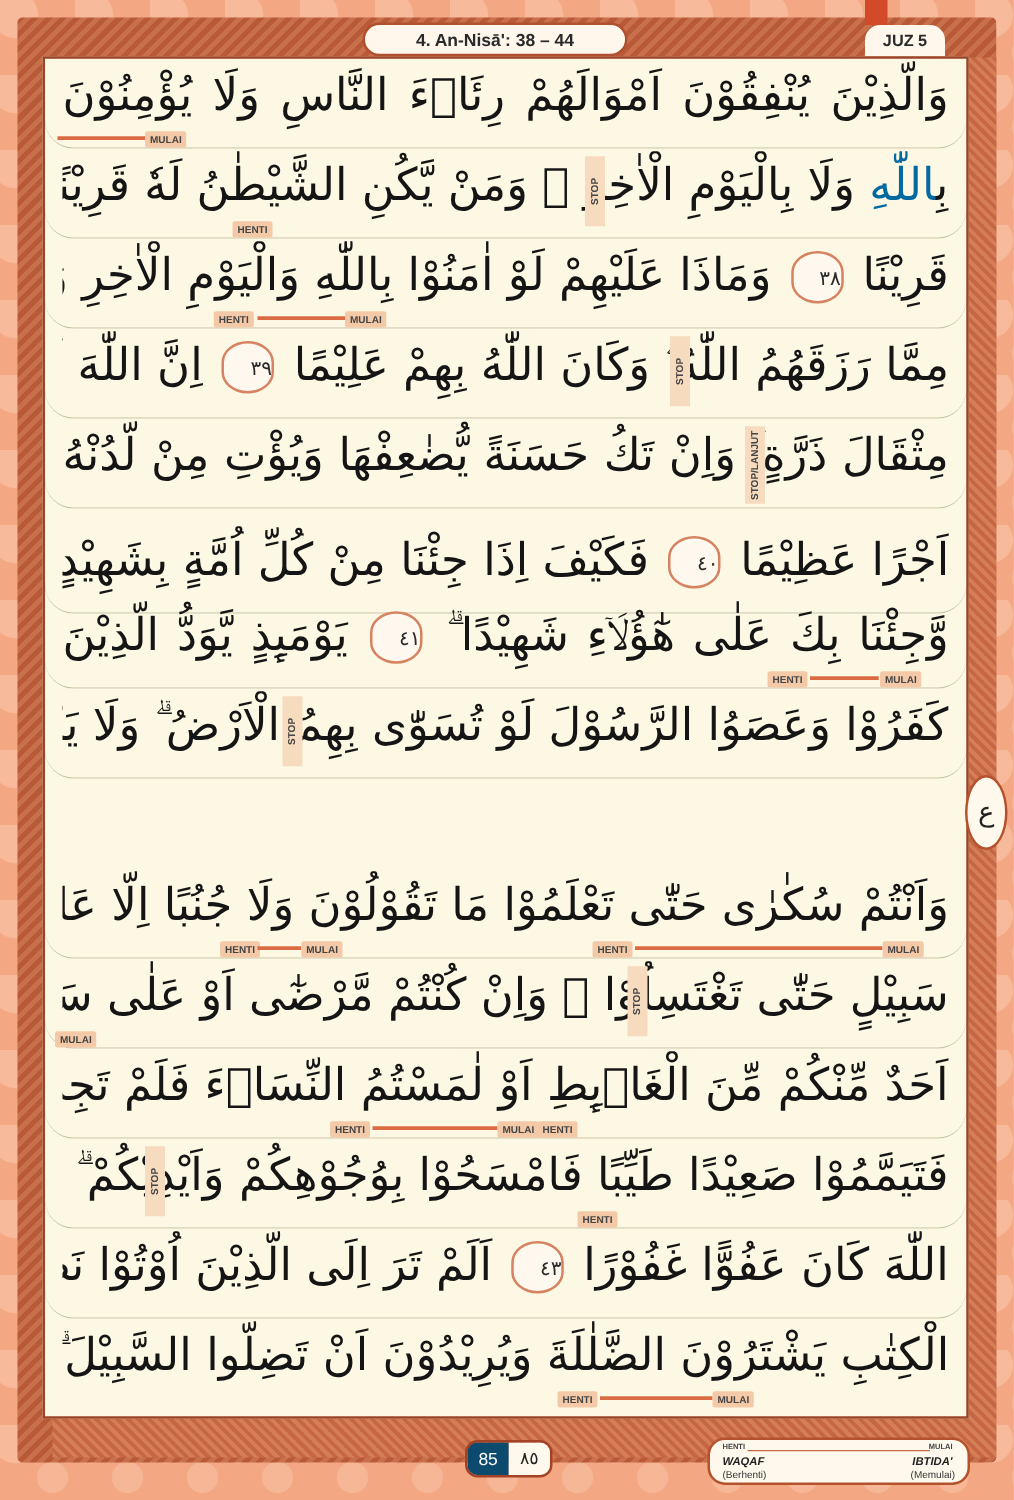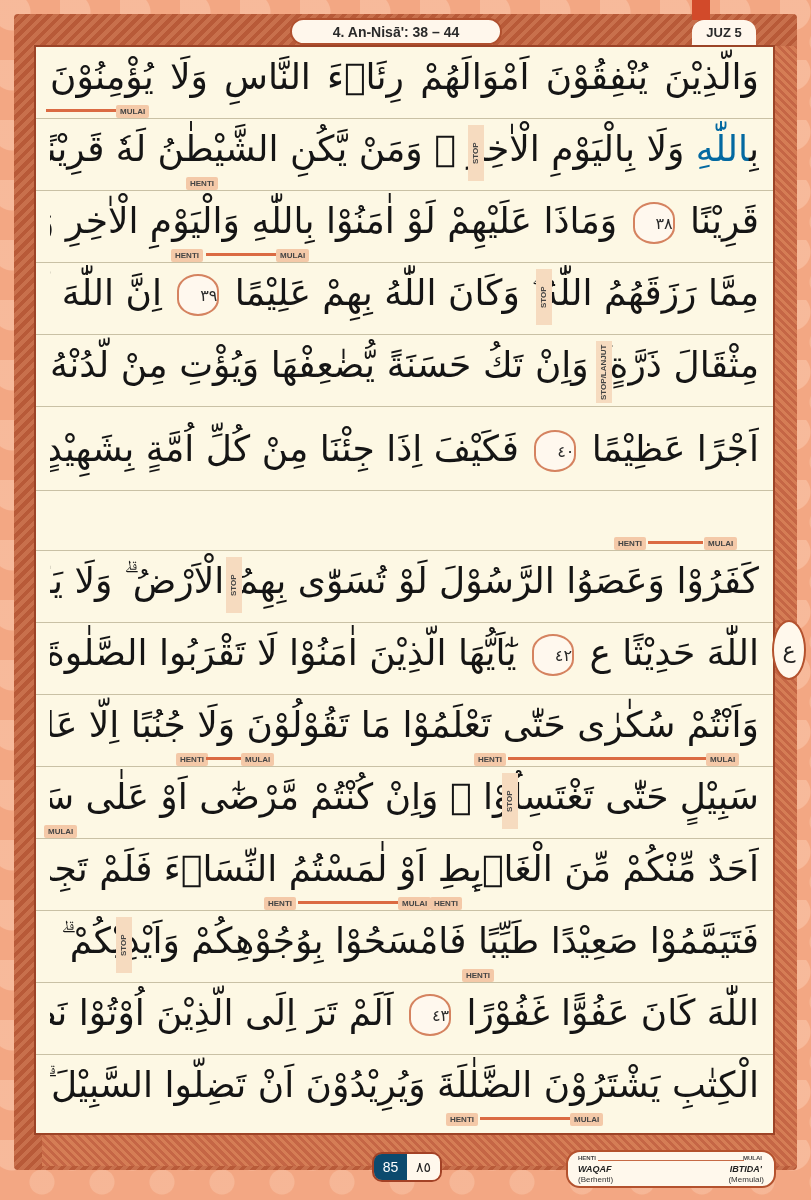--- a/index.html
+++ b/index.html
@@ -13,21 +13,21 @@
     background:repeating-linear-gradient(135deg,#b85a38 0 4px,#c8704c 4px 8px);
     border-radius:4px;}
   .frame-inner{position:absolute;left:28px;top:32px;width:755px;height:1120px;
     background:repeating-linear-gradient(45deg,#d57d55 0 3px,#c56645 3px 6px);}
   .page{position:absolute;left:34px;top:45px;width:741px;height:1090px;background:#fdf8e4;border:2px solid #9c4427;box-sizing:border-box;}
   .header-tab{position:absolute;left:290px;top:18px;width:212px;height:27px;background:#fff7ec;border:2px solid #b0502e;border-radius:14px;
     display:flex;align-items:center;justify-content:center;font-family:"Liberation Sans",sans-serif;font-weight:bold;font-size:14px;color:#2a2a2a;box-sizing:border-box;}
   .juz-tab{position:absolute;left:692px;top:20px;width:64px;height:25px;background:#fff7ec;border-radius:12px 12px 0 0;
     display:flex;align-items:center;justify-content:center;font-family:"Liberation Sans",sans-serif;font-weight:bold;font-size:13px;color:#2a2a2a;}
   .corner-strip{position:absolute;left:692px;top:0;width:18px;height:20px;background:#d24a2a;}
-  .line{position:absolute;left:0;width:737px;height:72px;border-bottom:1px solid #c9c1a5;box-sizing:border-box;}
+  .line{position:absolute;left:0;width:737px;height:72px;border-bottom:1px solid #c9c1a5;box-sizing:border-box;border-radius:23px;}
   .line:last-child{border-bottom:none;}
   .ar{position:absolute;left:14px;right:14px;top:2px;direction:rtl;text-align:justify;text-align-last:justify;
     font-family:"DejaVu Sans",sans-serif;font-size:36px;line-height:56px;color:#151515;white-space:nowrap;overflow:hidden;}
   .allah{color:#0369a1;}
   .marker{display:inline-block;width:42px;height:42px;border:2px solid #d58360;border-radius:50% 50% 50% 50%/40% 40% 40% 40%;
     font-size:16px;line-height:40px;text-align:center;color:#2a2a2a;vertical-align:middle;box-sizing:border-box;background:#fff8ee;margin:0 4px;}
   .lbl{position:absolute;font-family:"Liberation Sans",sans-serif;font-weight:bold;font-size:8px;color:#444;
     background:#f4c9a8;padding:1px 4px;line-height:11px;border-radius:2px;}
   .bar{position:absolute;height:3px;background:#db6b43;}
   .stop{position:absolute;width:16px;height:56px;background:#f6dbbf;top:6px;
@@ -87,33 +87,31 @@
   <div class="line" style="top:288px">
     <div class="ar">مِثْقَالَ ذَرَّةٍ ۚ وَاِنْ تَكُ حَسَنَةً يُّضٰعِفْهَا وَيُؤْتِ مِنْ لَّدُنْهُ</div>
     <span class="stop" style="left:560px;height:62px">STOP/LANJUT</span>
   </div>
 
   <div class="line" style="top:372px">
     <div class="ar"><span>اَجْرًا عَظِيْمًا</span> <span class="marker">٤٠</span> <span>فَكَيْفَ اِذَا جِئْنَا مِنْ كُلِّ اُمَّةٍ بِشَهِيْدٍ</span></div>
   </div>
 
   <div class="line" style="top:432px">
+    <div class="ar"><span>وَّجِئْنَا بِكَ عَلٰى هٰٓؤُلَاۤءِ شَهِيْدًا ۗ</span> <span class="marker">٤١</span> <span>يَوْمَىِٕذٍ يَّوَدُّ الَّذِيْنَ</span></div>
     <span class="lbl" style="left:578px;top:58px">HENTI</span>
     <div class="bar" style="left:612px;top:62px;width:55px"></div>
     <span class="lbl" style="left:668px;top:58px">MULAI</span>
   </div>
 
   <div class="line" style="top:504px">
     <div class="ar">كَفَرُوْا وَعَصَوُا الرَّسُوْلَ لَوْ تُسَوّٰى بِهِمُ الْاَرْضُ ۗ وَلَا يَكْتُمُوْنَ</div>
     <span class="stop" style="left:190px">STOP</span>
   </div>
 
-  <div class="line" style="top:576px">
-    <div class="ar"><span>اللّٰهَ حَدِيْثًا ع</span> <span class="marker">٤٢</span> <span>يٰٓاَيُّهَا الَّذِيْنَ اٰمَنُوْا لَا تَقْرَبُوا الصَّلٰوةَ</span></div>
-  </div>
 
   <div class="line" style="top:648px">
     <div class="ar">وَاَنْتُمْ سُكٰرٰى حَتّٰى تَعْلَمُوْا مَا تَقُوْلُوْنَ وَلَا جُنُبًا اِلَّا عَابِرِيْ</div>
     <span class="lbl" style="left:140px;top:58px">HENTI</span>
     <div class="bar" style="left:170px;top:62px;width:35px"></div>
     <span class="lbl" style="left:205px;top:58px">MULAI</span>
     <span class="lbl" style="left:438px;top:58px">HENTI</span>
     <div class="bar" style="left:472px;top:62px;width:198px"></div>
     <span class="lbl" style="left:670px;top:58px">MULAI</span>
   </div>

